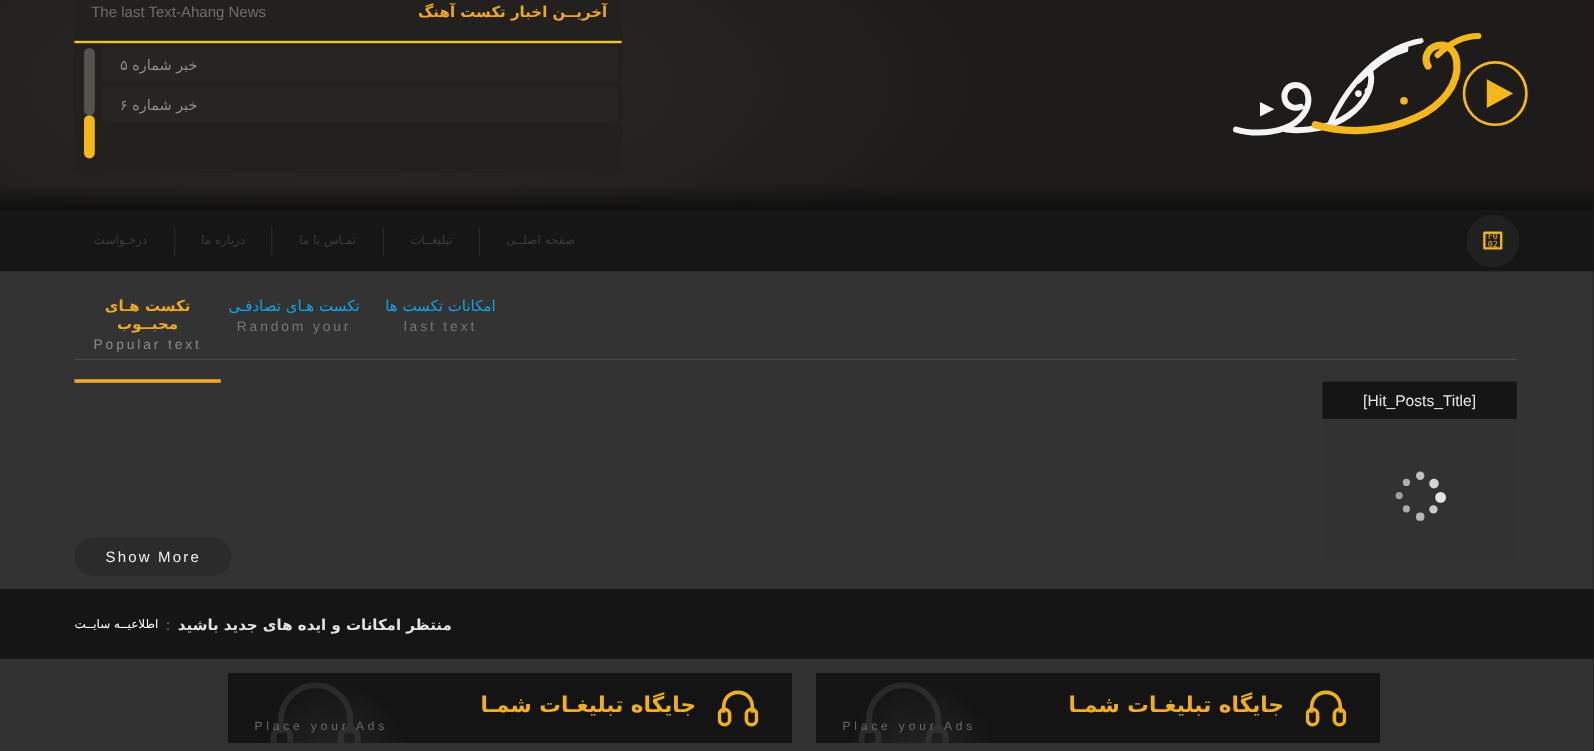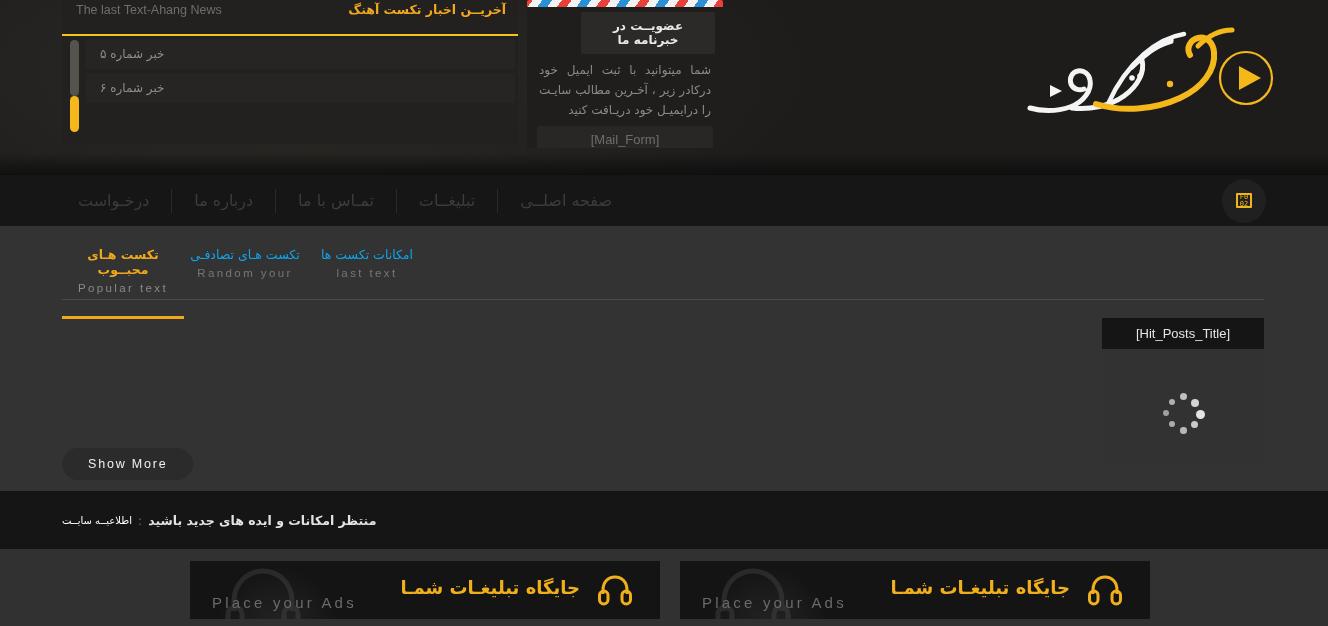--- a/index.html
+++ b/index.html
@@ -168,21 +168,21 @@
     padding: 0 62px;
   }
   .nav-menu {
     display: flex;
     flex-direction: row;
     align-items: center;
     direction: rtl;
   }
   .nav-link {
     color: #3d3c3a;
-    font-size: 16px;
+    font-size: 10px;
     padding: 0 22px;
     border-left: 1px solid #2a2a29;
     text-decoration: none;
     letter-spacing: .4px;
     line-height: 24px;
   }
   .nav-link:last-child { border-left: none; padding-left: 16px; }
 
   .nav-circle {
     width: 44px; height: 44px;
@@ -342,21 +342,21 @@
     right: 80px; top: 16px;
     color: #f0b01c;
     font-size: 18px;
     font-weight: bold;
     letter-spacing: .5px;
   }
   .ad-en {
     position: absolute;
     left: 22px; bottom: 8px;
     color: #6a6a6a;
-    font-size: 15px;
+    font-size: 10px;
     letter-spacing: 3.2px;
     font-family: "Liberation Sans", sans-serif;
   }
   .ad-icon {
     position: absolute;
     right: 28px; top: 13px;
     width: 34px; height: 32px;
   }
 </style>
 </head>
@@ -378,28 +378,20 @@
     <div class="news-list">
       <div class="news-item">
         <span>خبر شماره ۵</span>
       </div>
       <div class="news-item">
         <span>خبر شماره ۶</span>
       </div>
     </div>
   </div>
 
-  <div class="newsletter">
-    <div class="stripe-border"></div>
-    <div class="newsletter-title">عضویــت در خبرنامه ما</div>
-    <div class="newsletter-desc">شما میتوانید با ثبت ایمیل خود درکادر زیر ، آخـرین مطالب سایـت را درایمیـل خود دریـافت کنید</div>
-    <div class="newsletter-form">
-      <span>[Mail_Form]</span>
-    </div>
-  </div>
 
   <div class="logo-wrap">
     <svg viewBox="0 0 270 120" width="270" height="120" aria-hidden="true">
 
       <path d="M18 96 C28 99 44 100 58 95 C72 90 80 78 78 68 C77 62 72 58 66 59 C60 60 57 66 59 72
                C61 77 67 79 72 77" fill="none" stroke="#f4f4f4" stroke-width="5" stroke-linecap="round"></path>
       <path d="M60 96 C78 98 98 94 112 84 C126 74 133 60 130 48" fill="none" stroke="#f4f4f4" stroke-width="5" stroke-linecap="round"></path>
       <path d="M96 92 C104 74 116 56 132 42 C146 30 160 24 172 22" fill="none" stroke="#f4f4f4" stroke-width="4.5" stroke-linecap="round"></path>
       <path d="M120 56 C132 44 146 34 160 28" fill="none" stroke="#f4f4f4" stroke-width="3.5" stroke-linecap="round"></path>
       <path d="M131 44 C140 38 150 33 160 30" fill="none" stroke="#f4f4f4" stroke-width="3" stroke-linecap="round"></path>

